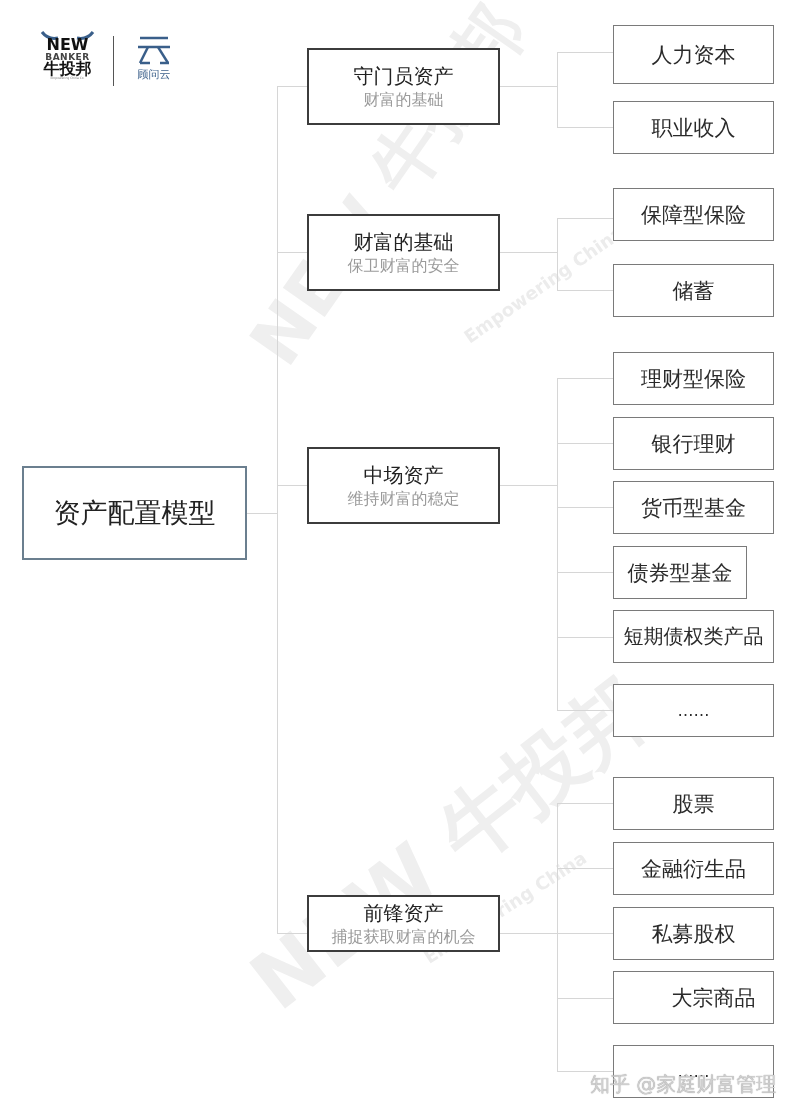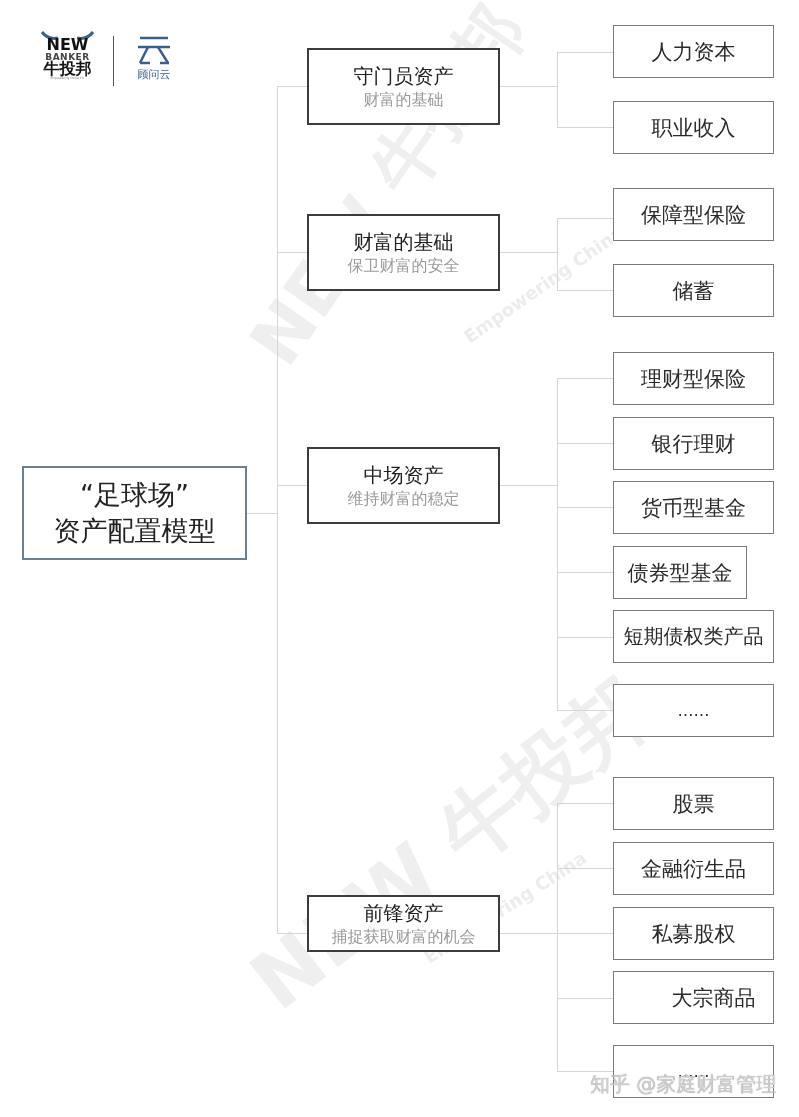--- a/index.html
+++ b/index.html
@@ -88,42 +88,41 @@
 
 <div class="line-h" style="left:500px;top:933px;width:57px;"></div>
 <div class="line-v" style="left:557px;top:803px;height:268px;"></div>
 <div class="line-h" style="left:557px;top:803px;width:56px;"></div>
 <div class="line-h" style="left:557px;top:868px;width:56px;"></div>
 <div class="line-h" style="left:557px;top:933px;width:56px;"></div>
 <div class="line-h" style="left:557px;top:998px;width:56px;"></div>
 <div class="line-h" style="left:557px;top:1071px;width:56px;"></div>
 
 <div class="box root" style="left:22px;top:466px;width:225px;height:94px;">
-  <div>“足球场”</div>
   <div>资产配置模型</div>
 </div>
 
 <div class="box l1" style="left:307px;top:48px;width:193px;height:77px;">
   <div class="t">守门员资产</div>
   <div class="s">财富的基础</div>
 </div>
 <div class="box l1" style="left:307px;top:214px;width:193px;height:77px;">
   <div class="t">财富的基础</div>
   <div class="s">保卫财富的安全</div>
 </div>
 <div class="box l1" style="left:307px;top:447px;width:193px;height:77px;">
   <div class="t">中场资产</div>
   <div class="s">维持财富的稳定</div>
 </div>
 <div class="box l1" style="left:307px;top:895px;width:193px;height:57px;">
   <div class="t">前锋资产</div>
   <div class="s">捕捉获取财富的机会</div>
 </div>
 
-<div class="box l2" style="left:613px;top:25px;width:161px;height:53px;">人力资本</div>
+<div class="box l2" style="left:613px;top:25px;width:161px;height:59px;">人力资本</div>
 <div class="box l2" style="left:613px;top:101px;width:161px;height:53px;">职业收入</div>
 
 <div class="box l2" style="left:613px;top:188px;width:161px;height:53px;">保障型保险</div>
 <div class="box l2" style="left:613px;top:264px;width:161px;height:53px;">储蓄</div>
 
 <div class="box l2" style="left:613px;top:352px;width:161px;height:53px;">理财型保险</div>
 <div class="box l2" style="left:613px;top:417px;width:161px;height:53px;">银行理财</div>
 <div class="box l2" style="left:613px;top:481px;width:161px;height:53px;">货币型基金</div>
 <div class="box l2" style="left:613px;top:546px;width:134px;height:53px;">债券型基金</div>
 <div class="box l2" style="left:613px;top:610px;width:161px;height:53px;font-size:20px;white-space:nowrap;">短期债权类产品</div>

